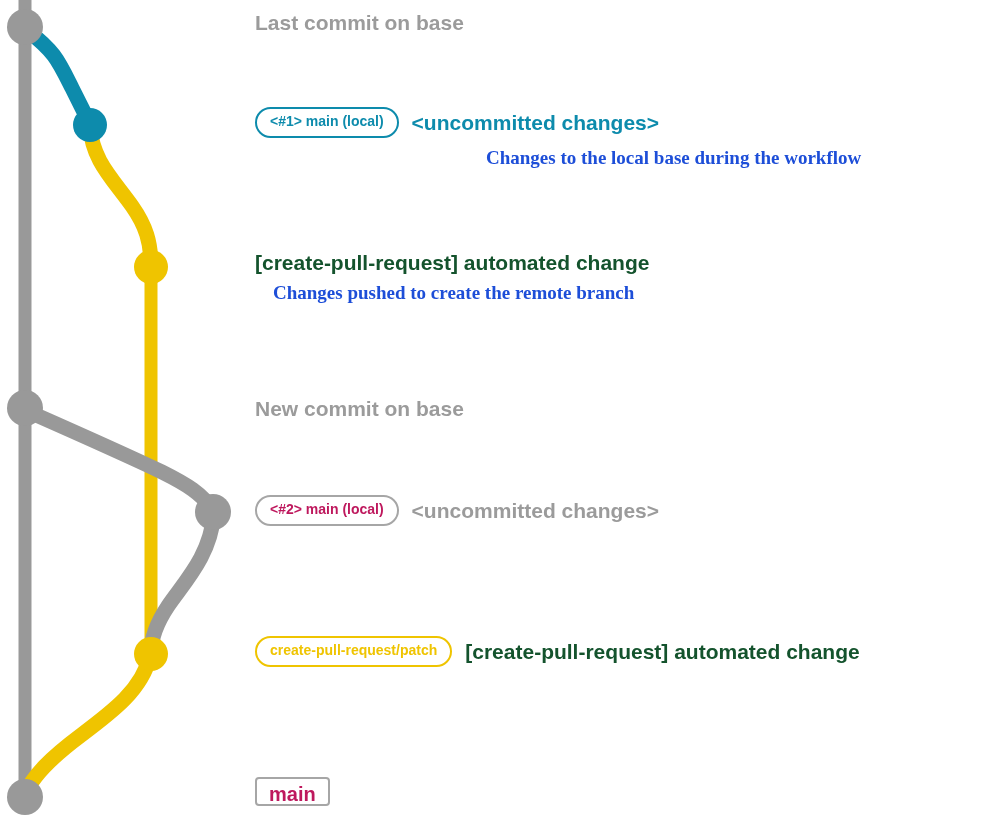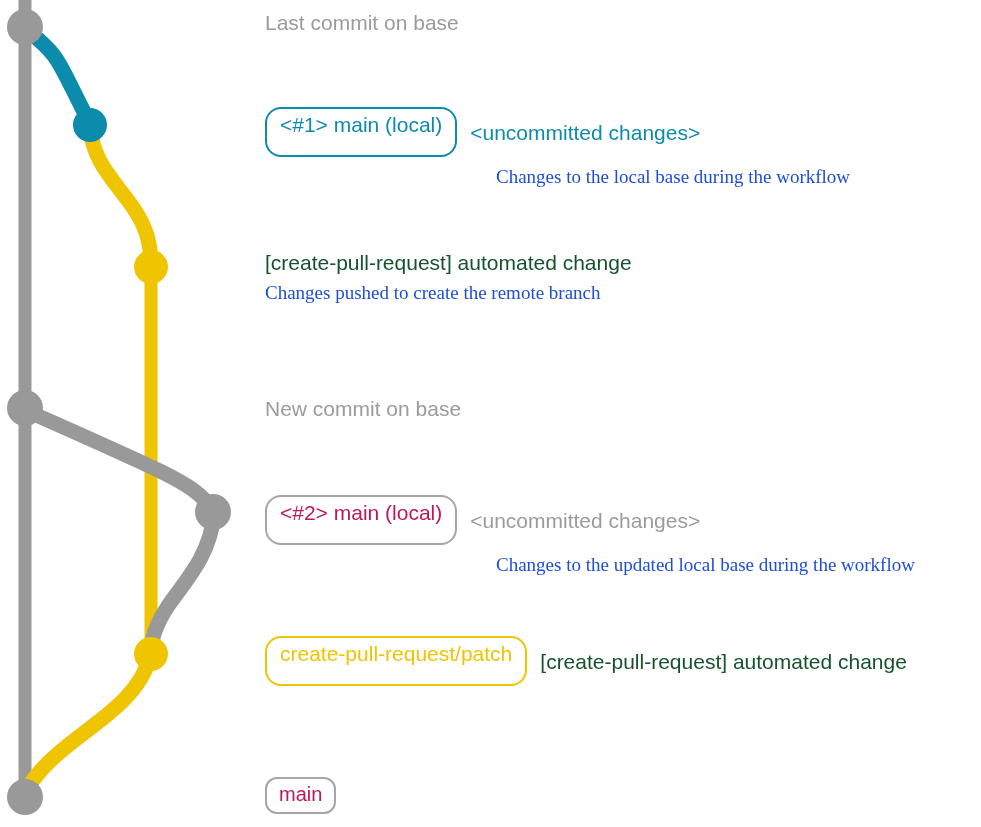--- a/index.html
+++ b/index.html
@@ -19,44 +19,45 @@
     position: absolute;
     left: 0;
     top: 0;
     width: 981px;
     height: 827px;
     pointer-events: none;
   }
 
   .row {
     position: absolute;
-    left: 265px;
+    left: 255px;
     display: block;
+    font-weight: bold;
   }
 
   .row-head {
     display: flex;
     align-items: center;
     white-space: nowrap;
   }
 
   .pill {
     display: inline-block;
     border: 2px solid #0d8bac;
     border-radius: 16px;
-    padding: 5px 13px 20px 13px;
-    font-size: 21px;
+    padding: 5px 13px 8px 13px;
+    font-size: 14px;
     line-height: 1;
     color: #0d8bac;
     background: #ffffff;
     font-family: "Liberation Sans", sans-serif;
   }
   .pill.gray   { border-color: #a6a6a6; color: #be185d; }
   .pill.yellow { border-color: #efc400; color: #efc400; text-align: center; }
-  .pill.small  { font-size: 20px; padding: 5px 12px 8px 12px; border-radius: 12px; }
+  .pill.small  { font-size: 20px; padding: 5px 12px 0 12px; border-radius: 4px; }
 
   .subject {
     font-size: 21px;
     line-height: 1;
     white-space: nowrap;
     font-family: "Liberation Sans", sans-serif;
   }
   .subject.blue   { color: #0d8bac; }
   .subject.gray   { color: #9b9b9b; }
   .subject.yellow { color: #14532d; }
@@ -119,35 +120,34 @@
     <span class="pill">&lt;#1&gt; main (local)</span>
     <span class="subject blue">&lt;uncommitted changes&gt;</span>
   </div>
   <div class="desc" style="margin-left:231px">Changes to the local base during the workflow</div>
 </div>
 
 <div class="row" id="row-commit-2">
   <div class="row-head">
     <span class="subject yellow">[create-pull-request] automated change</span>
   </div>
-  <div class="desc" style="">Changes pushed to create the remote branch</div>
+  <div class="desc" style="margin-left:18px">Changes pushed to create the remote branch</div>
 </div>
 
 <div class="row" id="row-new-commit">
   <div class="row-head">
     <span class="subject gray">New commit on base</span>
   </div>
 </div>
 
 <div class="row" id="row-commit-3">
   <div class="row-head">
     <span class="pill gray">&lt;#2&gt; main (local)</span>
     <span class="subject gray">&lt;uncommitted changes&gt;</span>
   </div>
-  <div class="desc" style="margin-left:231px">Changes to the updated local base during the workflow</div>
 </div>
 
 <div class="row" id="row-commit-4">
   <div class="row-head">
     <span class="pill yellow">create-pull-request/patch</span>
     <span class="subject yellow">[create-pull-request] automated change</span>
   </div>
 </div>
 
 <div class="row" id="row-commit-5">

